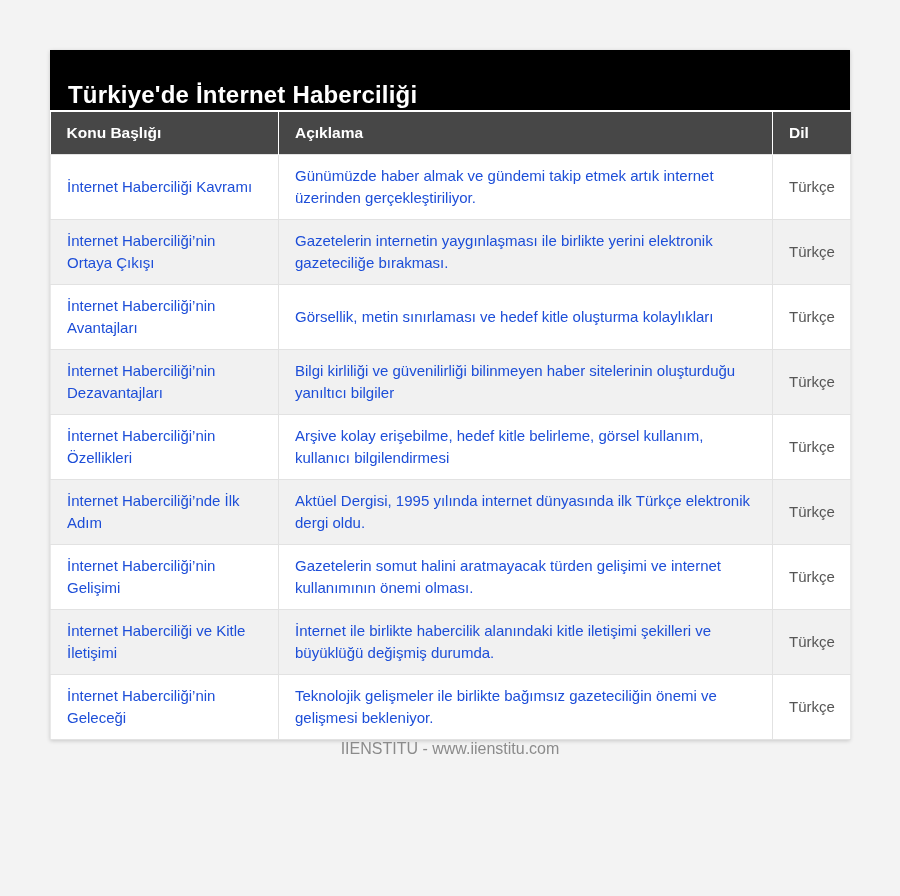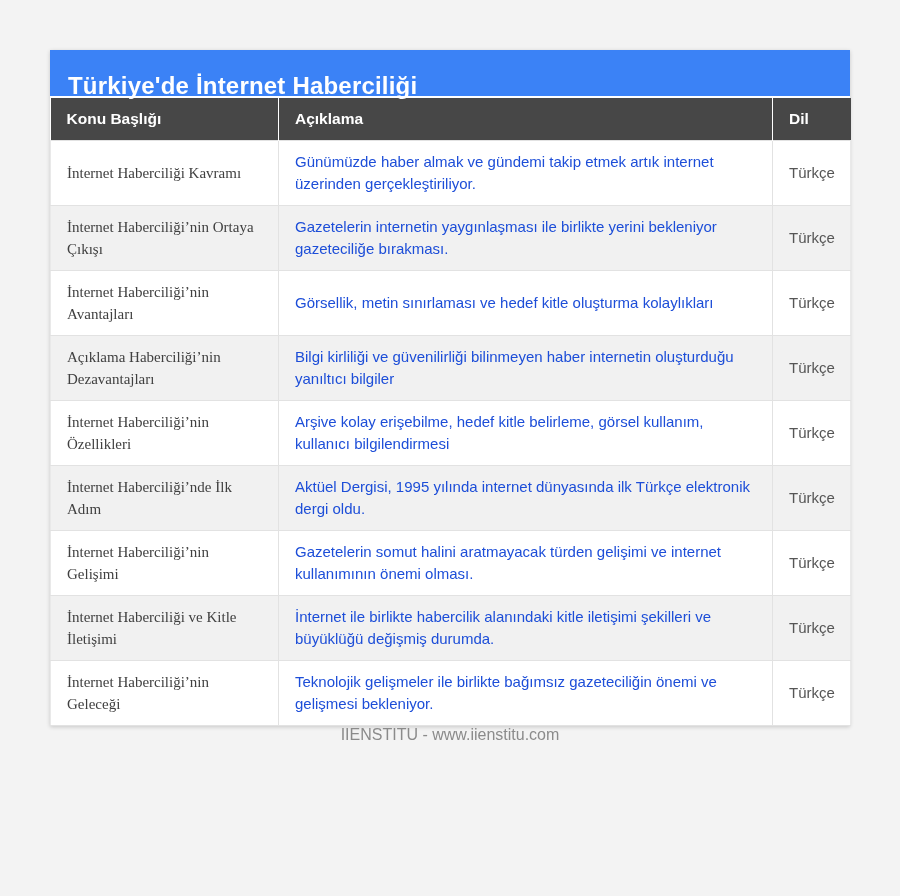--- a/index.html
+++ b/index.html
@@ -10,27 +10,27 @@
     font-family: "Liberation Sans", "DejaVu Sans", sans-serif;
     overflow: hidden;
   }
   .card {
     width: 800px;
     margin: 50px auto 0 auto;
     box-shadow: 0 1px 4px rgba(0,0,0,0.18);
     background: #ffffff;
   }
   .card-title {
-    background: #3b82f6;
+    background: #000000;
     color: #ffffff;
     font-size: 24px;
     font-weight: bold;
-    height: 48px;
+    height: 62px;
     line-height: 58px;
-    padding: 7px 18px;
+    padding: 16px 18px;
     border-bottom: 2px solid #ffffff;
     letter-spacing: 0.2px;
   }
   table {
     width: 100%;
     border-collapse: collapse;
     table-layout: fixed;
   }
   col.c-topic { width: 228px; }
   col.c-desc  { width: 494px; }
@@ -52,21 +52,21 @@
     padding: 10px 16px;
     vertical-align: middle;
     font-size: 15px;
     line-height: 22px;
     color: #1d4ed8;
     border: 1px solid #e2e2e2;
     background: #ffffff;
     overflow: hidden;
   }
   tbody tr:nth-child(even) td { background: #f1f1f1; }
-  tbody td.cell-topic { color: #404040; font-family: Liberation Serif, serif; }
+  tbody td.cell-topic { color: #1d4ed8; }
   tbody td.cell-lang  { color: #555555; }
   tbody tr td:first-child { border-left: 1px solid #e9e9e9; }
   tbody tr td:last-child  { border-right: 1px solid #e9e9e9; }
   .footer {
     text-align: center;
     color: #8b8b8b;
     font-size: 16px;
   }
 </style>
 </head>
@@ -89,31 +89,31 @@
         </tr>
     </thead>
     <tbody id="table-body">
         <tr>
           <td class="cell-topic">İnternet Haberciliği Kavramı</td>
           <td class="cell-desc">Günümüzde haber almak ve gündemi takip etmek artık internet üzerinden gerçekleştiriliyor.</td>
           <td class="cell-lang">Türkçe</td>
         </tr>
         <tr>
           <td class="cell-topic">İnternet Haberciliği’nin Ortaya Çıkışı</td>
-          <td class="cell-desc">Gazetelerin internetin yaygınlaşması ile birlikte yerini bekleniyor gazeteciliğe bırakması.</td>
+          <td class="cell-desc">Gazetelerin internetin yaygınlaşması ile birlikte yerini elektronik gazeteciliğe bırakması.</td>
           <td class="cell-lang">Türkçe</td>
         </tr>
         <tr>
           <td class="cell-topic">İnternet Haberciliği’nin Avantajları</td>
           <td class="cell-desc">Görsellik, metin sınırlaması ve hedef kitle oluşturma kolaylıkları</td>
           <td class="cell-lang">Türkçe</td>
         </tr>
         <tr>
-          <td class="cell-topic">Açıklama Haberciliği’nin Dezavantajları</td>
-          <td class="cell-desc">Bilgi kirliliği ve güvenilirliği bilinmeyen haber internetin oluşturduğu yanıltıcı bilgiler</td>
+          <td class="cell-topic">İnternet Haberciliği’nin Dezavantajları</td>
+          <td class="cell-desc">Bilgi kirliliği ve güvenilirliği bilinmeyen haber sitelerinin oluşturduğu yanıltıcı bilgiler</td>
           <td class="cell-lang">Türkçe</td>
         </tr>
         <tr>
           <td class="cell-topic">İnternet Haberciliği’nin Özellikleri</td>
           <td class="cell-desc">Arşive kolay erişebilme, hedef kitle belirleme, görsel kullanım, kullanıcı bilgilendirmesi</td>
           <td class="cell-lang">Türkçe</td>
         </tr>
         <tr>
           <td class="cell-topic">İnternet Haberciliği’nde İlk Adım</td>
           <td class="cell-desc">Aktüel Dergisi, 1995 yılında internet dünyasında ilk Türkçe elektronik dergi oldu.</td>

